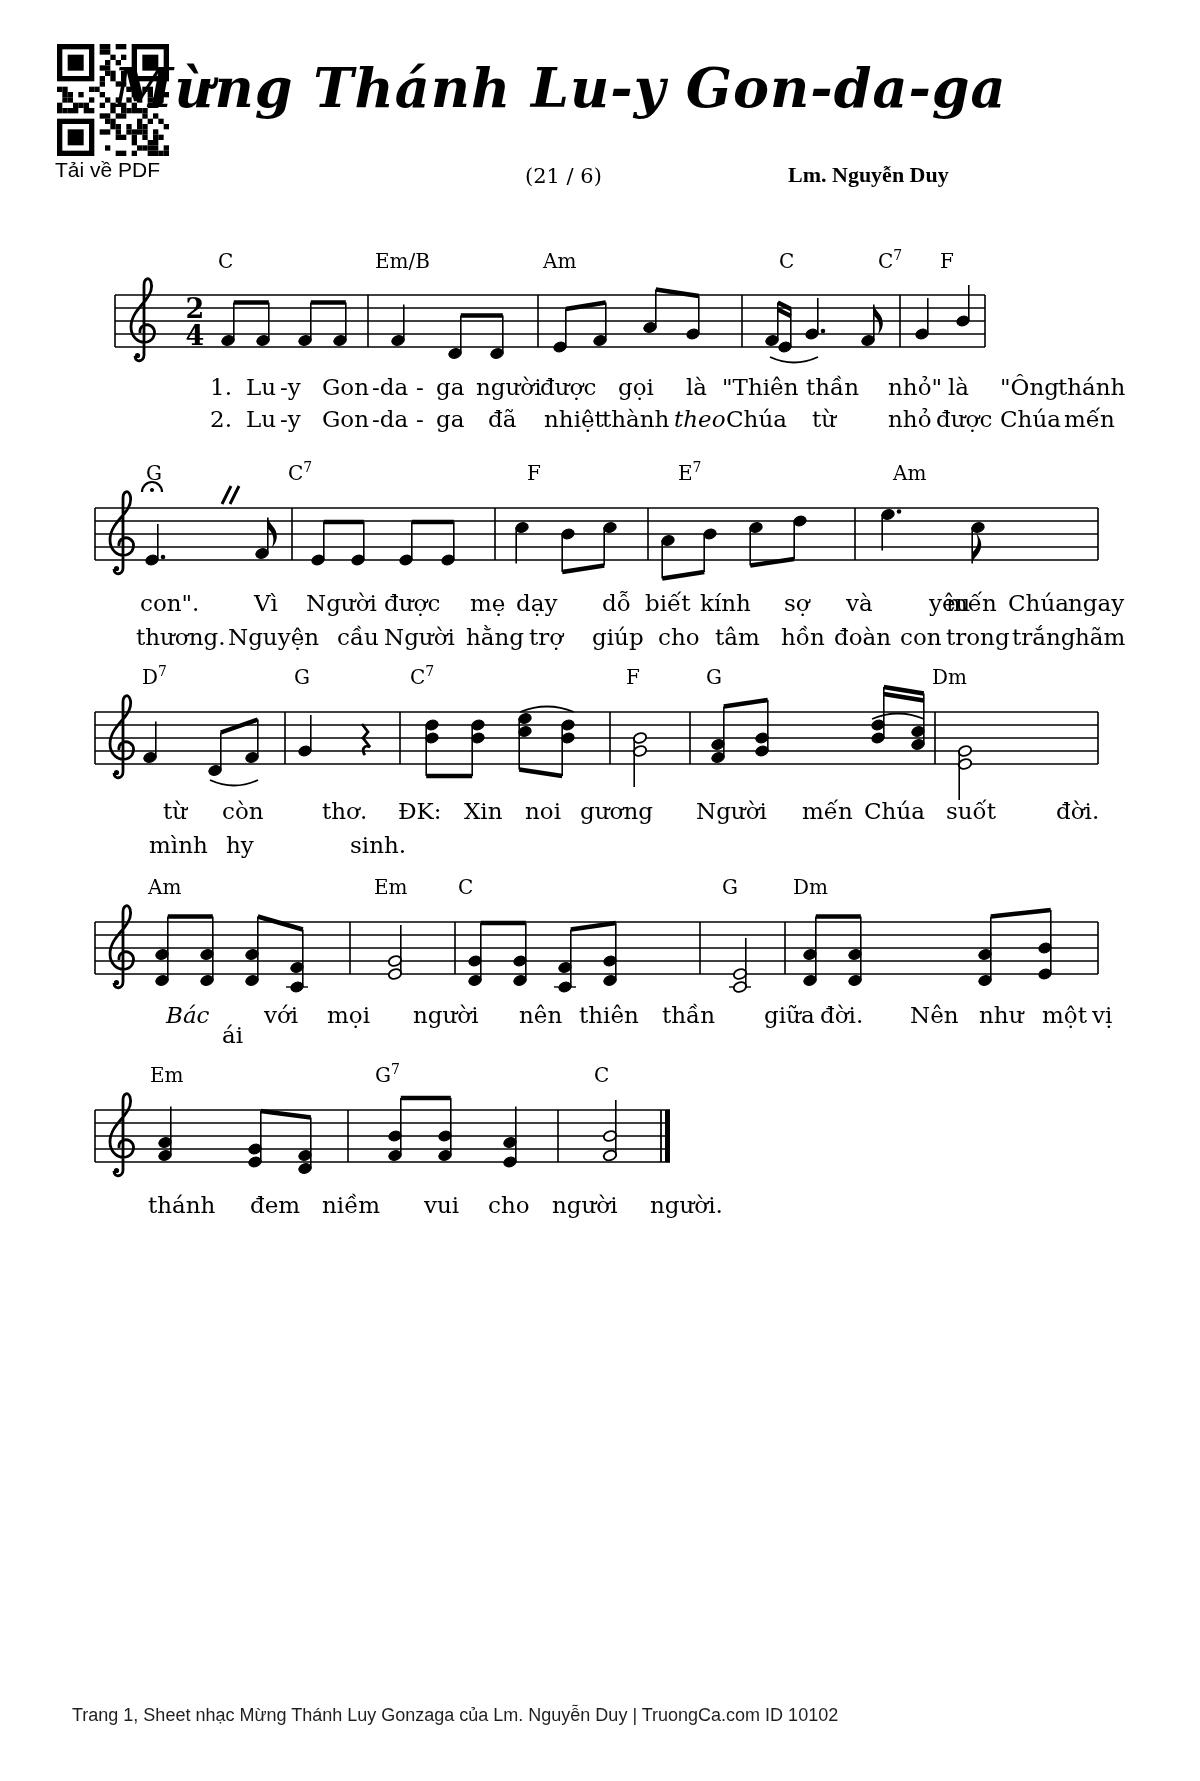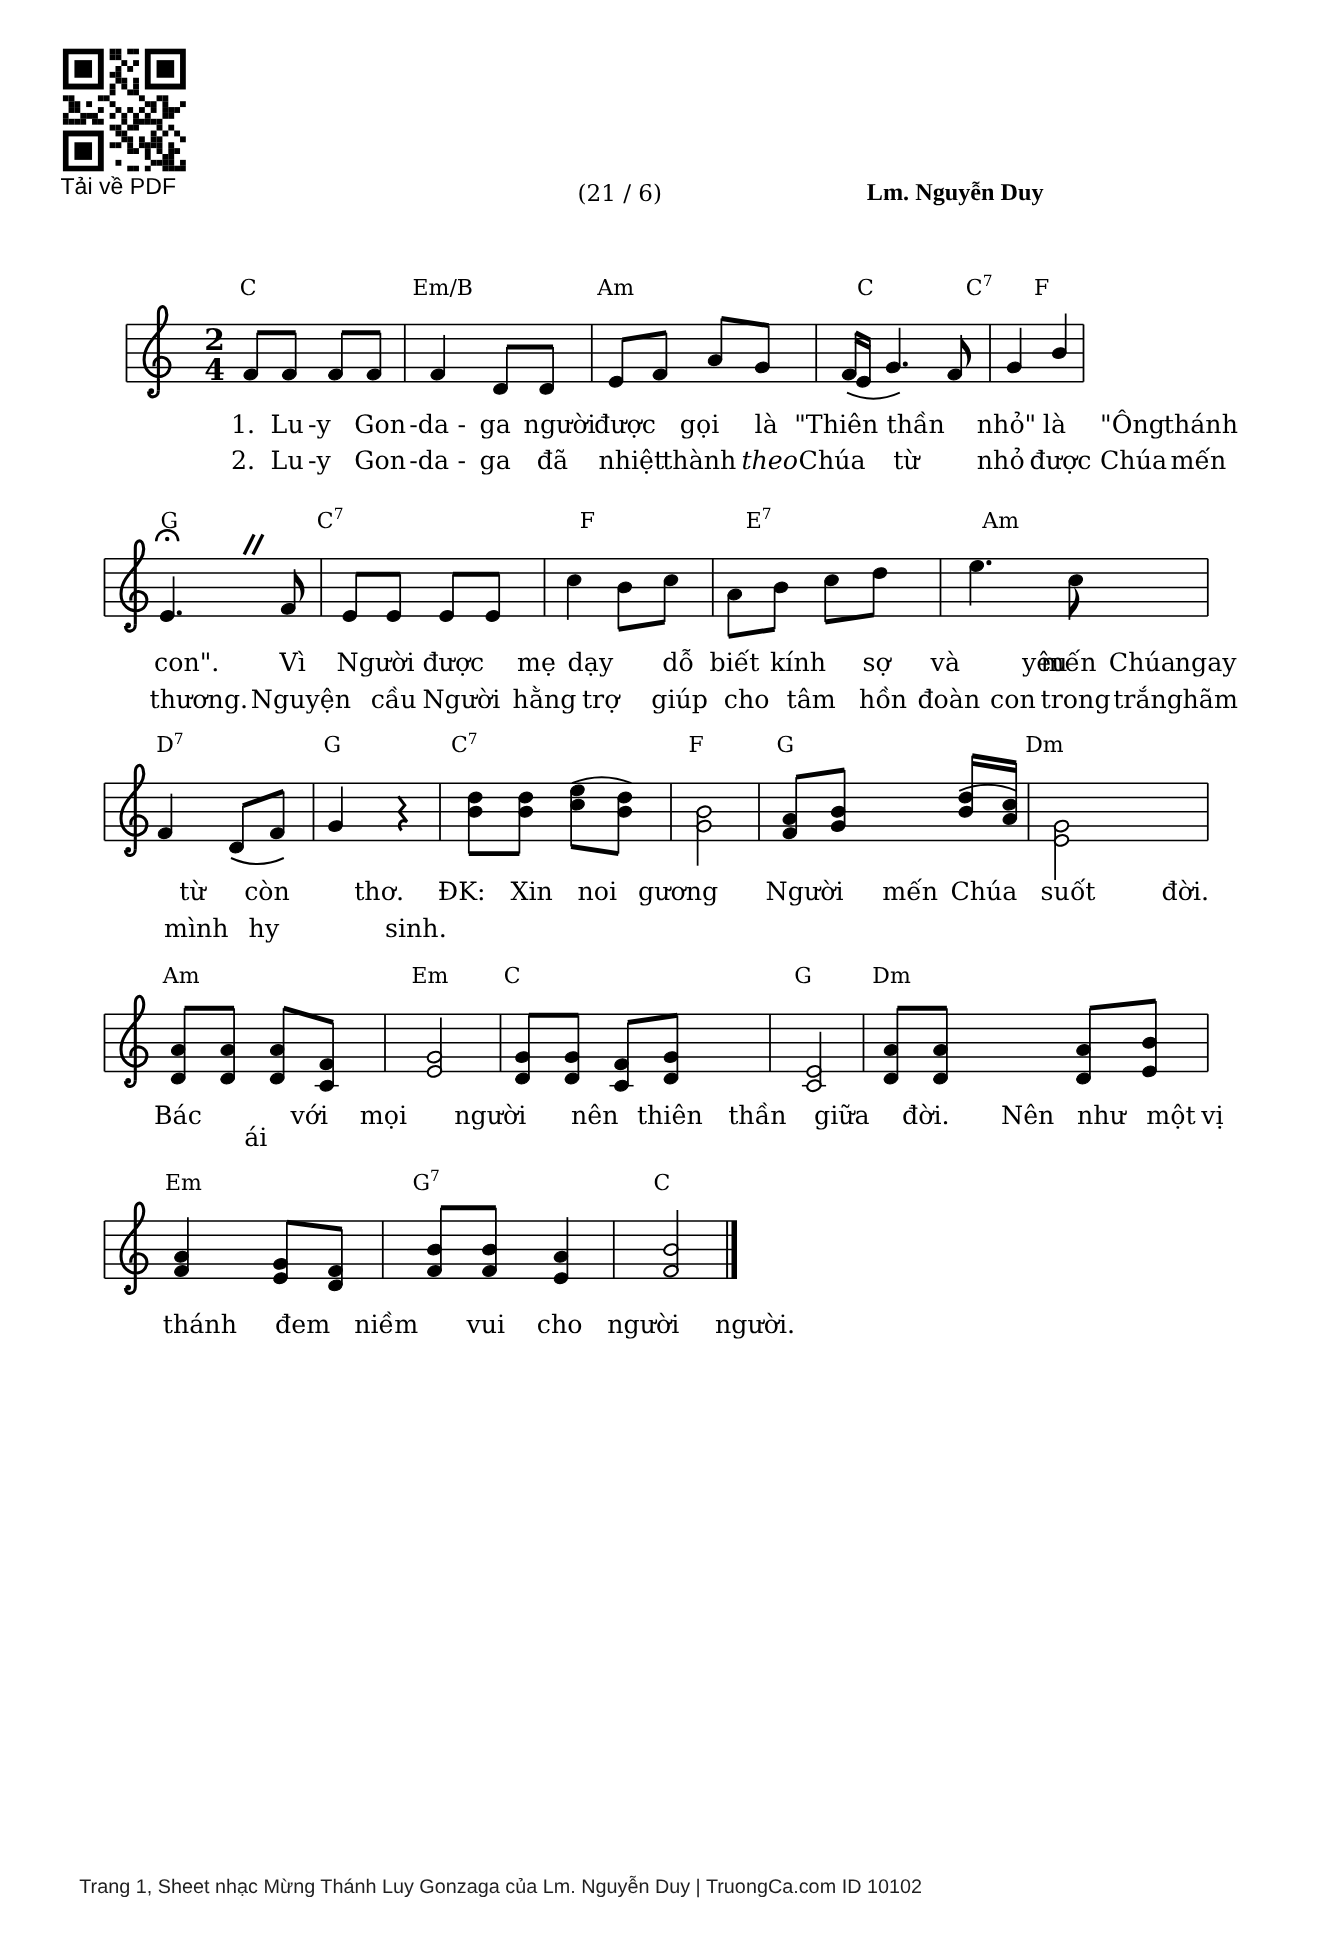--- a/index.html
+++ b/index.html
@@ -148,20 +148,21 @@
       <rect x="74.66666666666666" y="0" width="37.33333333333333" height="37.33333333333333" fill="#000"></rect>
       <rect x="80" y="5.333333333333333" width="26.666666666666664" height="26.666666666666664" fill="#fff"></rect>
       <rect x="85.33333333333333" y="10.666666666666666" width="16" height="16" fill="#000"></rect>
       <rect x="0" y="74.66666666666666" width="37.33333333333333" height="37.33333333333333" fill="#000"></rect>
       <rect x="5.333333333333333" y="80" width="26.666666666666664" height="26.666666666666664" fill="#fff"></rect>
       <rect x="10.666666666666666" y="85.33333333333333" width="16" height="16" fill="#000"></rect>
     </svg>
 
   <div class="abs qr-label">Tải về PDF</div>
 
+  <div class="abs title">Mừng Thánh Lu-y Gon-da-ga</div>
 
   <div class="abs subtitle">(21 / 6)</div>
 
   <div class="abs composer">Lm. Nguyễn Duy</div>
 
   <svg id="music-svg" width="1200" height="1781" viewBox="0 0 1200 1781">
       <line x1="115" y1="295" x2="985" y2="295" stroke="#000" stroke-width="1.4"></line>
       <line x1="115" y1="308" x2="985" y2="308" stroke="#000" stroke-width="1.4"></line>
       <line x1="115" y1="321" x2="985" y2="321" stroke="#000" stroke-width="1.4"></line>
       <line x1="115" y1="334" x2="985" y2="334" stroke="#000" stroke-width="1.4"></line>
@@ -542,29 +543,29 @@
       <span class="lyric" style="left: 525px; top: 798px;">noi</span>
       <span class="lyric" style="left: 580px; top: 798px;">gương</span>
       <span class="lyric" style="left: 696px; top: 798px;">Người</span>
       <span class="lyric" style="left: 802px; top: 798px;">mến</span>
       <span class="lyric" style="left: 864px; top: 798px;">Chúa</span>
       <span class="lyric" style="left: 946px; top: 798px;">suốt</span>
       <span class="lyric" style="left: 1056px; top: 798px;">đời.</span>
       <span class="lyric" style="left: 149px; top: 832px;">mình</span>
       <span class="lyric" style="left: 226px; top: 832px; text-align: center;">hy</span>
       <span class="lyric" style="left: 302px; top: 832px; margin-left: 48px;">sinh.</span>
-      <span class="lyric" style="left: 140px; top: 1002px;">Bác</span>
+      <span class="lyric" style="left: 166px; top: 1002px; font-style: italic;">Bác</span>
       <span class="lyric" style="left: 222px; top: 1022px;">ái</span>
       <span class="lyric" style="left: 264px; top: 1002px;">với</span>
       <span class="lyric" style="left: 327px; top: 1002px;">mọi</span>
       <span class="lyric" style="left: 413px; top: 1002px;">người</span>
       <span class="lyric" style="left: 519px; top: 1002px;">nên</span>
       <span class="lyric" style="left: 579px; top: 1002px;">thiên</span>
       <span class="lyric" style="left: 662px; top: 1002px;">thần</span>
-      <span class="lyric" style="left: 740px; top: 1002px; text-align: center;">giữa</span>
+      <span class="lyric" style="left: 764px; top: 1002px; text-align: center;">giữa</span>
       <span class="lyric" style="left: 820px; top: 1002px;">đời.</span>
       <span class="lyric" style="left: 910px; top: 1002px;">Nên</span>
       <span class="lyric" style="left: 979px; top: 1002px;">như</span>
       <span class="lyric" style="left: 1042px; top: 1002px;">một</span>
       <span class="lyric" style="left: 1092px; top: 1002px;">vị</span>
       <span class="lyric" style="left: 148px; top: 1192px;">thánh</span>
       <span class="lyric" style="left: 250px; top: 1192px;">đem</span>
       <span class="lyric" style="left: 322px; top: 1192px;">niềm</span>
       <span class="lyric" style="left: 424px; top: 1192px;">vui</span>
       <span class="lyric" style="left: 488px; top: 1192px;">cho</span>

